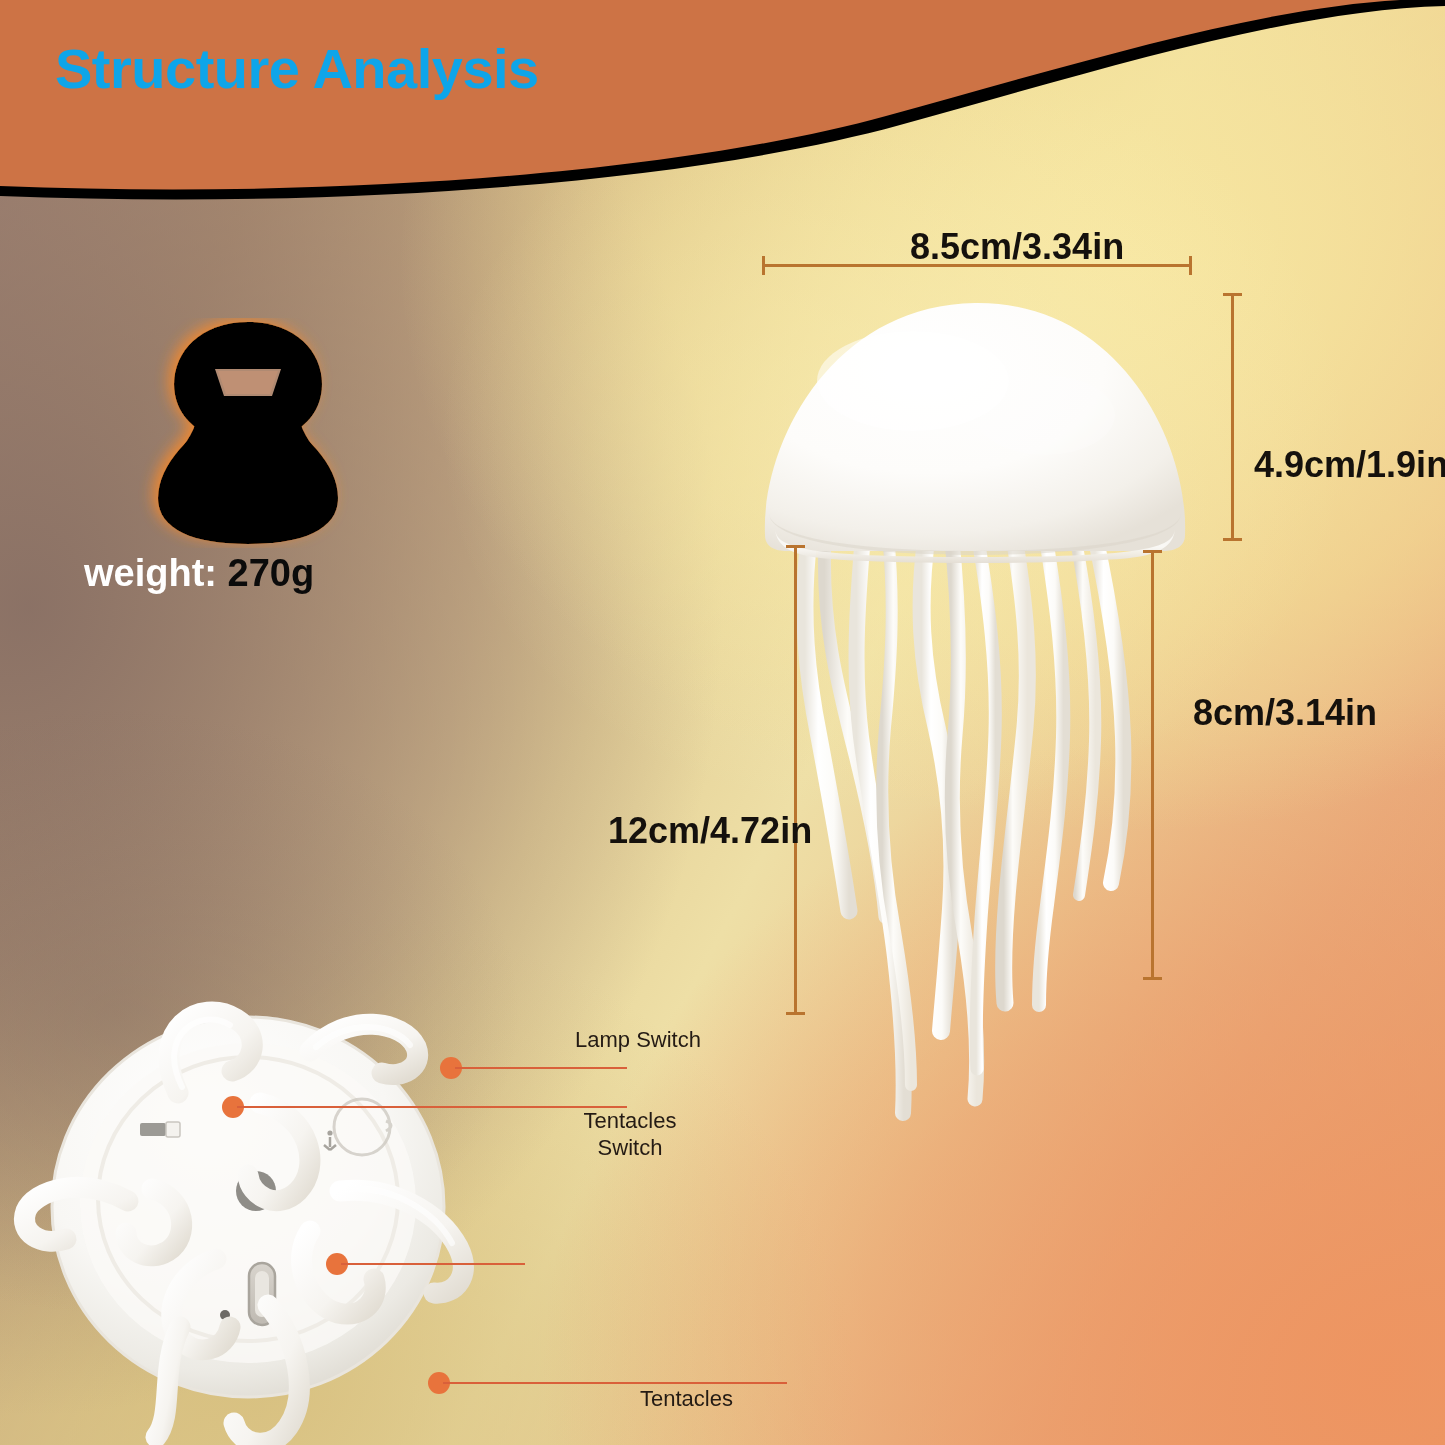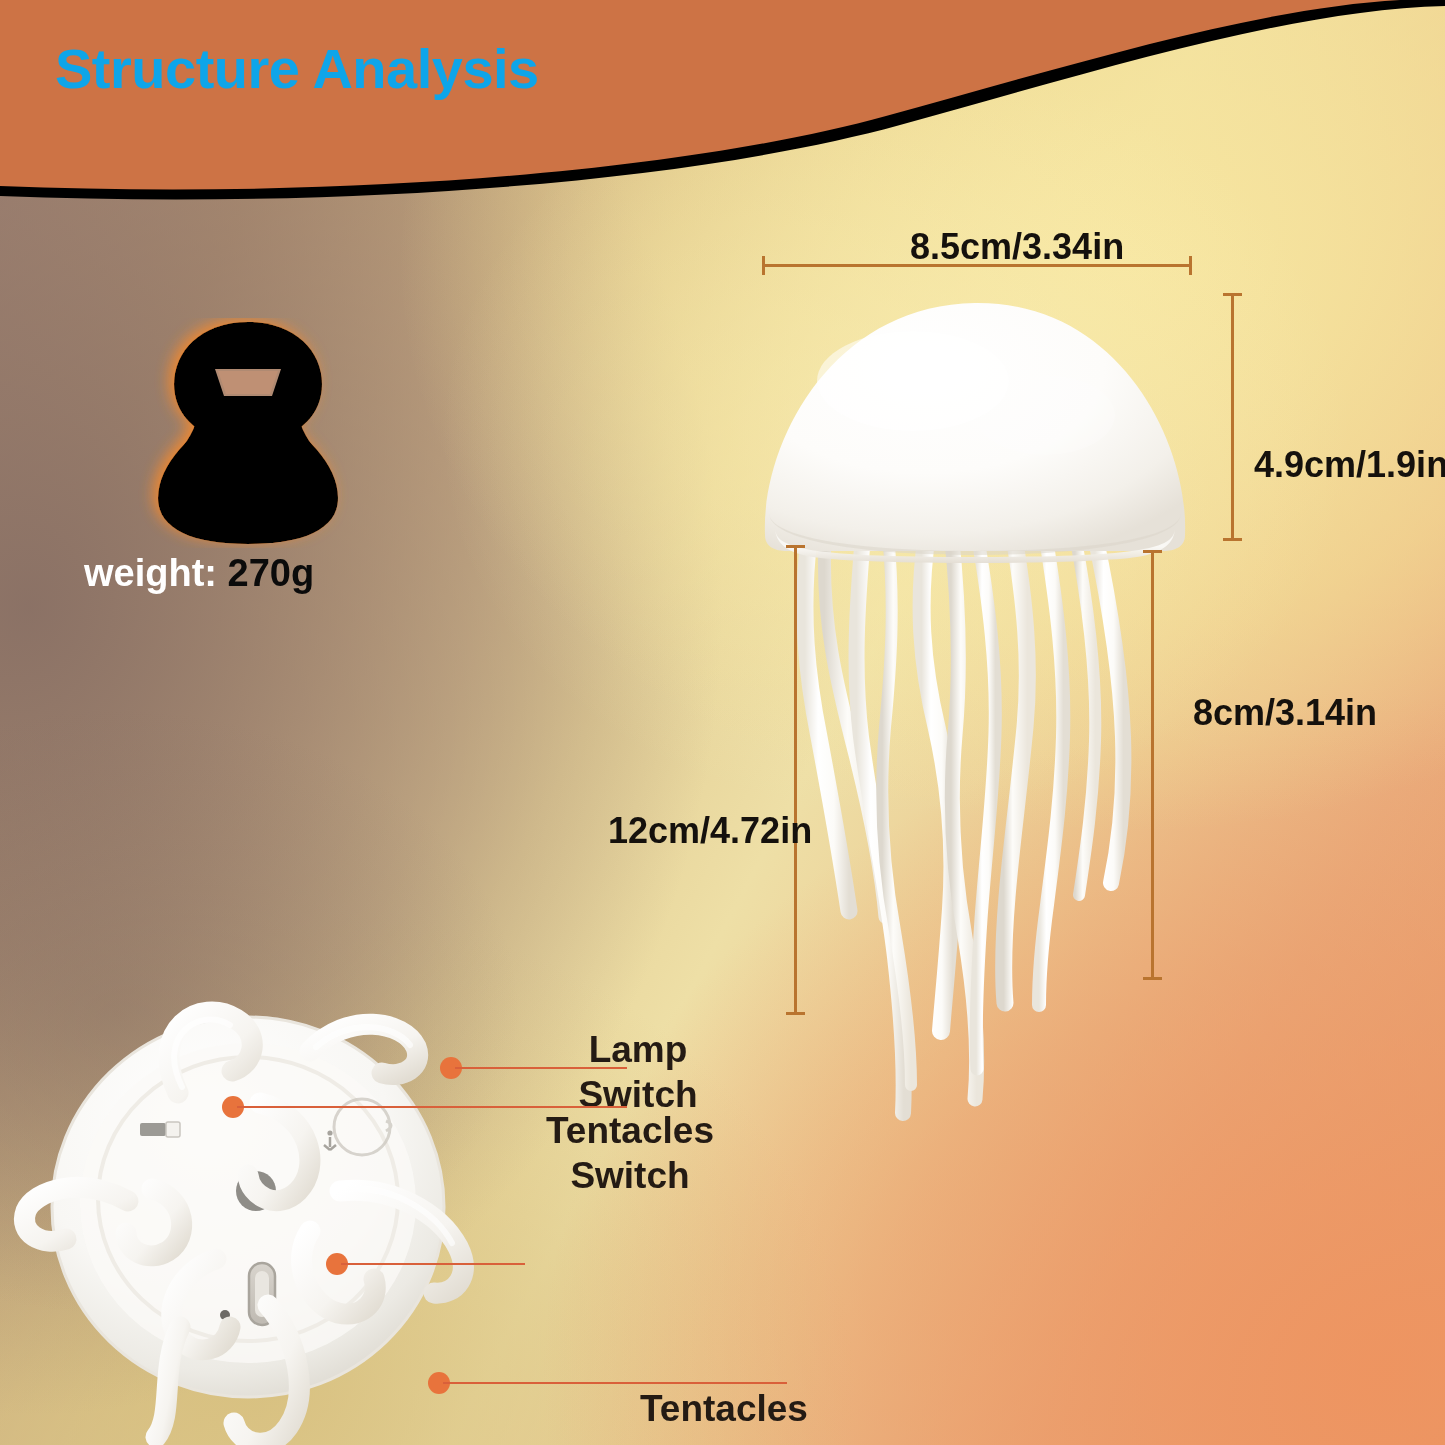--- a/index.html
+++ b/index.html
@@ -106,22 +106,22 @@
     background: #d9603a;
   }
   .callout-dot {
     position: absolute;
     width: 22px; height: 22px;
     border-radius: 50%;
     background: #e8733c;
   }
   .callout-label {
     position: absolute;
-    font-size: 37px;
-    font-weight: 700;
+    font-size: 22px;
+    font-weight: 400;
     color: #241b14;
     line-height: 1.22;
     white-space: pre-line;
     text-align: center;
   }
 </style>
 </head>
 <body>
 
 <div id="stage">

